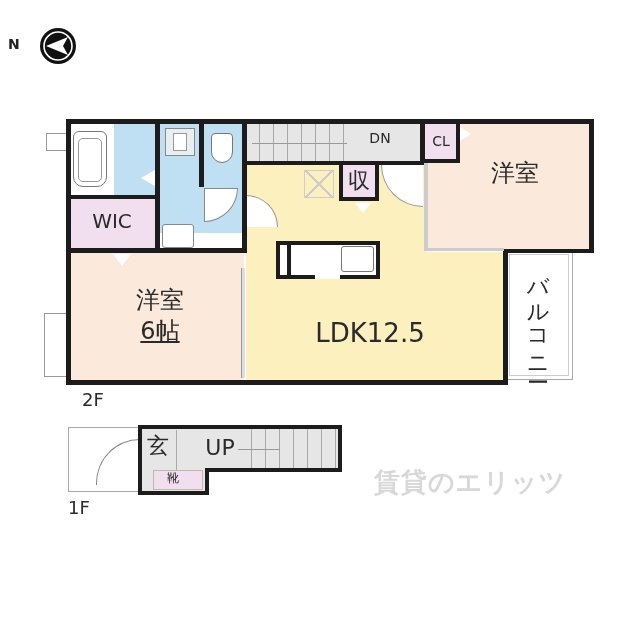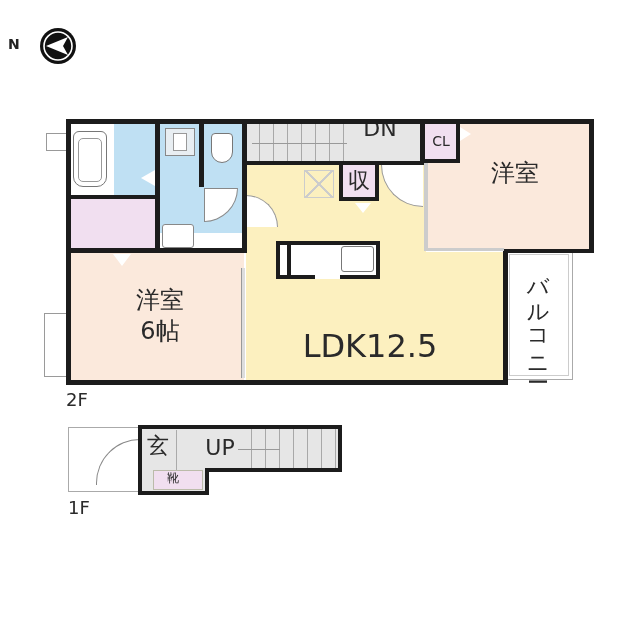--- a/index.html
+++ b/index.html
@@ -43,31 +43,32 @@
   <div class="abs" style="left:173px;top:133px;width:14px;height:18px;background:#fff;border:1px solid #999;"></div>
 
   <div class="room" style="left:203px;top:123px;width:41px;height:62px;background:#bfe0f3;"></div>
   <div class="abs" style="left:211px;top:133px;width:22px;height:30px;border:1.3px solid #777;border-radius:4px 4px 11px 11px;background:#fff;"></div>
   <div class="abs" style="left:204px;top:188px;width:34px;height:34px;border:1px solid #888;border-left:1px solid #888;border-radius:0 0 34px 0;background:#fff;"></div>
 
   <div class="abs" style="left:162px;top:224px;width:32px;height:24px;border:1.3px solid #888;background:#fff;border-radius:3px;"></div>
   <div class="abs" style="left:199px;top:234px;width:44px;height:14px;background:#fff;"></div>
 
   <div class="room" style="left:68px;top:199px;width:88px;height:49px;background:#f1dff0;"></div>
+  <span class="label" style="left:68px;top:210px;width:88px;font-size:20px;">WIC</span>
 
   <div class="room" style="left:68px;top:252px;width:176px;height:128px;background:#fbe9dc;"></div>
   <div class="abs" style="left:113px;top:254px;width:0;height:0;border-left:9px solid transparent;border-right:9px solid transparent;border-top:12px solid #fff;"></div>
   <span class="label" style="left:100px;top:287px;width:120px;font-size:24px;">洋室</span>
-  <span class="label" style="left:100px;top:318px;width:120px;font-size:24px;">6帖</span>
+  <span class="label" style="left:100px;top:318px;width:120px;font-size:24px;text-decoration:underline;">6帖</span>
   <div class="abs" style="left:241px;top:268px;width:4px;height:110px;background:#ddd;border-left:1px solid #999;"></div>
 
   <div class="room stairs-lines" style="left:246px;top:123px;width:150px;height:40px;background-color:#e6e6e6;"></div>
   <div class="abs" style="left:355px;top:123px;width:66px;height:40px;background:#e6e6e6;"></div>
   <div class="abs" style="left:252px;top:143px;width:95px;height:1px;background:#999;"></div>
-  <span class="label" style="left:355px;top:116px;width:50px;font-size:22px;">DN</span>
+  <span class="label" style="left:355px;top:130px;width:50px;font-size:14px;">DN</span>
 
   <div class="room" style="left:424px;top:123px;width:34px;height:40px;background:#f1dff0;"></div>
   <span class="label" style="left:424px;top:133px;width:34px;font-size:14px;">CL</span>
 
   <div class="room" style="left:428px;top:123px;width:162px;height:128px;background:#fbe9dc;"></div>
   <div class="room" style="left:424px;top:123px;width:34px;height:40px;background:#f1dff0;"></div>
   <span class="label" style="left:424px;top:133px;width:34px;font-size:14px;">CL</span>
   <div class="abs" style="left:460px;top:127px;width:0;height:0;border-top:7px solid transparent;border-bottom:7px solid transparent;border-left:11px solid #fff;"></div>
   <span class="label" style="left:455px;top:160px;width:120px;font-size:24px;">洋室</span>
 
@@ -83,21 +84,21 @@
   <div class="room" style="left:339px;top:163px;width:40px;height:38px;background:#f1dff0;border:4px solid #1c1c1c;border-top:none;"></div>
   <span class="label" style="left:339px;top:168px;width:40px;font-size:22px;">収</span>
   <div class="abs" style="left:355px;top:203px;width:0;height:0;border-left:8px solid transparent;border-right:8px solid transparent;border-top:10px solid #fff;"></div>
 
   <div class="abs" style="left:381px;top:165px;width:42px;height:42px;border:1px solid #999;border-radius:0 0 0 42px;background:#fff;border-top:none;border-right:none;"></div>
 
   <div class="abs" style="left:276px;top:241px;width:104px;height:38px;background:#fff;border:4px solid #1c1c1c;"></div>
   <div class="abs" style="left:287px;top:241px;width:4px;height:38px;background:#1c1c1c;"></div>
   <div class="abs" style="left:341px;top:246px;width:33px;height:26px;border:1.3px solid #777;border-radius:3px;background:#fff;"></div>
   <div class="abs" style="left:315px;top:275px;width:25px;height:4px;background:#fff;"></div>
-  <span class="label" style="left:290px;top:328px;width:160px;font-size:32px;">LDK12.5</span>
+  <span class="label" style="left:290px;top:319px;width:160px;font-size:26px;">LDK12.5</span>
 
   <div class="thin" style="left:507px;top:252px;width:66px;height:128px;border-color:#aaa;"></div>
   <div class="abs" style="left:509px;top:254px;width:60px;height:122px;border:1px solid #ccc;"></div>
   <span class="label" style="left:527px;top:262px;width:24px;font-size:22px;writing-mode:vertical-rl;letter-spacing:2px;">バルコニー</span>
 
   <div class="wall" style="left:66px;top:119px;width:528px;height:5px;"></div>
   <div class="wall" style="left:66px;top:119px;width:5px;height:266px;"></div>
   <div class="wall" style="left:66px;top:380px;width:442px;height:5px;"></div>
   <div class="wall" style="left:589px;top:119px;width:5px;height:134px;"></div>
   <div class="wall" style="left:504px;top:249px;width:90px;height:4px;"></div>
@@ -107,21 +108,21 @@
   <div class="wall" style="left:155px;top:119px;width:5px;height:134px;"></div>
   <div class="wall" style="left:199px;top:119px;width:5px;height:68px;"></div>
   <div class="wall" style="left:242px;top:119px;width:5px;height:134px;"></div>
   <div class="wall" style="left:246px;top:161px;width:182px;height:4px;"></div>
   <div class="wall" style="left:420px;top:119px;width:5px;height:46px;"></div>
   <div class="wall" style="left:424px;top:159px;width:36px;height:4px;"></div>
   <div class="wall" style="left:456px;top:119px;width:4px;height:44px;"></div>
   <div class="abs" style="left:424px;top:163px;width:4px;height:88px;background:#ccc;"></div>
   <div class="abs" style="left:428px;top:248px;width:76px;height:3px;background:#ccc;"></div>
 
-  <span class="label" style="left:66px;top:390px;font-size:18px;text-align:center;">2F</span>
+  <span class="label" style="left:82px;top:390px;font-size:18px;text-align:center;">2F</span>
 </div>
 
 <div class="abs" style="left:0;top:400px;width:640px;height:140px;">
   <div class="thin" style="left:68px;top:27px;width:72px;height:65px;border-color:#aaa;"></div>
   <div class="abs" style="left:96px;top:39px;width:44px;height:46px;border:1px solid #888;border-radius:44px 0 0 0;border-right:none;border-bottom:none;"></div>
 
   <div class="room stairs-lines" style="left:140px;top:27px;width:200px;height:42px;background-color:#e6e6e6;"></div>
   <div class="room" style="left:140px;top:27px;width:100px;height:42px;background:#e6e6e6;"></div>
   <div class="room" style="left:140px;top:27px;width:68px;height:67px;background:#e6e6e6;"></div>
   <div class="abs" style="left:176px;top:30px;width:1px;height:40px;background:#aaa;"></div>
@@ -135,13 +136,14 @@
   <div class="wall" style="left:138px;top:25px;width:4px;height:70px;"></div>
   <div class="wall" style="left:338px;top:25px;width:4px;height:47px;"></div>
   <div class="wall" style="left:205px;top:68px;width:137px;height:4px;"></div>
   <div class="wall" style="left:205px;top:68px;width:4px;height:27px;"></div>
   <div class="wall" style="left:138px;top:91px;width:71px;height:4px;"></div>
 
   <span class="label" style="left:68px;top:98px;font-size:18px;">1F</span>
 </div>
 
 <div class="abs" style="left:290px;top:455px;width:290px;height:50px;">
+  <span class="abs" style="left:84px;top:10px;font-size:26px;font-weight:bold;color:#d8d8d8;letter-spacing:1px;">賃貸のエリッツ</span>
 </div>
 
 </body></html>

